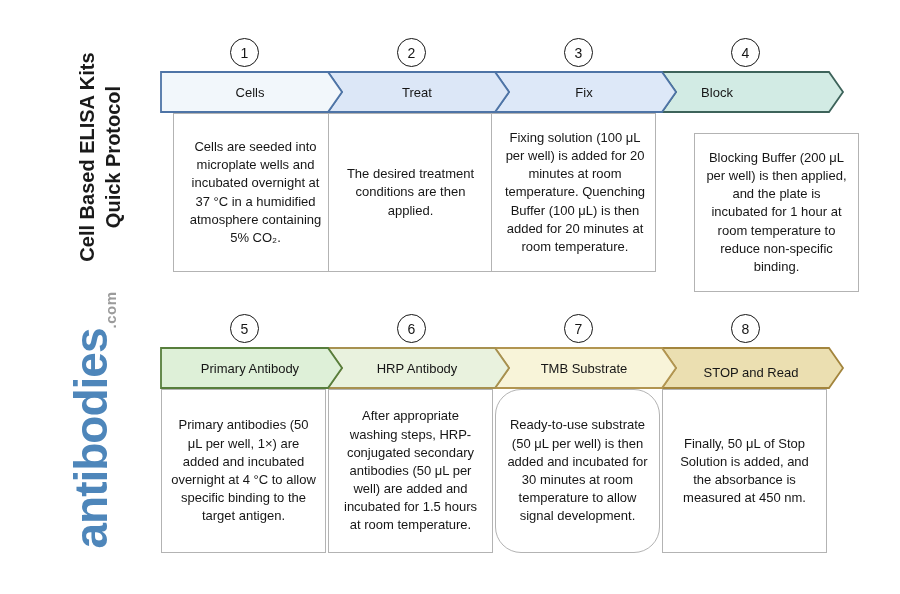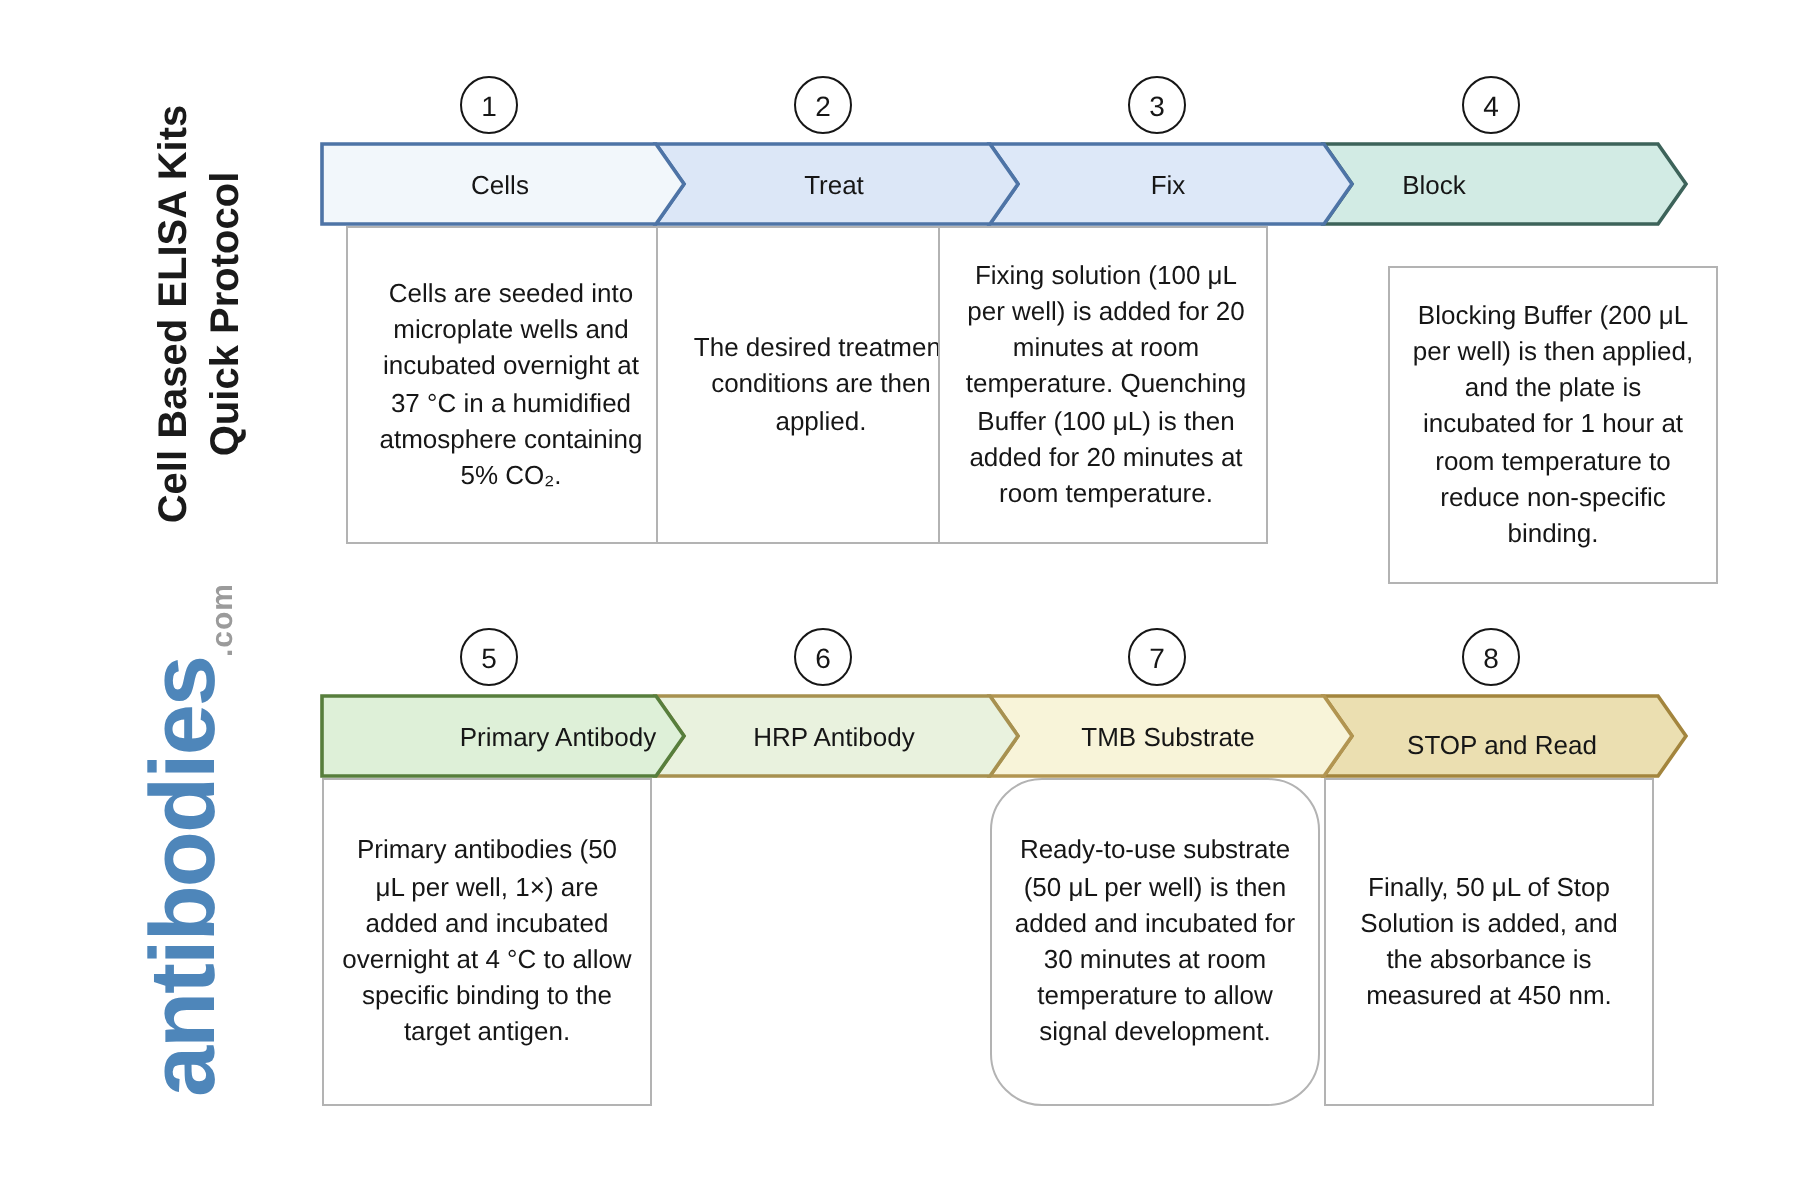--- a/index.html
+++ b/index.html
@@ -72,21 +72,21 @@
   <div class="chev-label" style="left:327px;top:72px;">Treat</div>
   <div class="chev-label" style="left:494px;top:72px;">Fix</div>
   <div class="chev-label" style="left:627px;top:72px;">Block</div>
 
   <div class="desc-box r1" style="left:173px;">
       <span>Cells are seeded into microplate wells and incubated overnight at 37 °C in a humidified atmosphere containing 5% CO₂.</span>
     </div>
   <div class="desc-box r1" style="left:328px;">
       <span>The desired treatment conditions are then applied.</span>
     </div>
-  <div class="desc-box r1" style="left:469px;padding-left:12px;">
+  <div class="desc-box r1" style="left:491px;padding-left:12px;">
       <span>Fixing solution (100 μL per well) is added for 20 minutes at room temperature. Quenching Buffer (100 μL) is then added for 20 minutes at room temperature.</span>
     </div>
   <div class="desc-box r1" style="left:694px;margin-top:20px;">
       <span>Blocking Buffer (200 μL per well) is then applied, and the plate is incubated for 1 hour at room temperature to reduce non-specific binding.</span>
     </div>
 
   <div class="circle" style="left:230px;top:314px;">
       <span>5</span>
     </div>
   <div class="circle" style="left:397px;top:314px;">
@@ -98,27 +98,30 @@
   <div class="circle" style="left:731px;top:314px;">
       <span>8</span>
     </div>
 
   <svg class="chev-svg" style="top:347px;" viewBox="0 0 690 42">
     <path stroke-width="1.8" d="M502,1 H669 L683,21 L669,41 H502 L516,21 Z" fill="#ebdfb1" stroke="#a3853d"></path>
     <path stroke-width="1.8" d="M335,1 H502 L516,21 L502,41 H335 L349,21 Z" fill="#f8f4d9" stroke="#b29551"></path>
     <path stroke-width="1.8" d="M168,1 H335 L349,21 L335,41 H168 L182,21 Z" fill="#e9f2de" stroke="#a79150"></path>
     <path stroke-width="1.8" d="M1,1 H168 L182,21 L168,41 H1 Z" fill="#def0d8" stroke="#577e3c"></path>
   </svg>
-  <div class="chev-label" style="left:160px;top:348px;margin-left:29px;">Primary Antibody</div>
+  <div class="chev-label" style="left:160px;top:348px;">Primary Antibody</div>
   <div class="chev-label" style="left:327px;top:348px;">HRP Antibody</div>
   <div class="chev-label" style="left:494px;top:348px;">TMB Substrate</div>
   <div class="chev-label" style="left:661px;top:352px;">STOP and Read</div>
 
   <div class="desc-box r2" style="left:161px;">
       <span>Primary antibodies (50 μL per well, 1×) are added and incubated overnight at 4 °C to allow specific binding to the target antigen.</span>
+    </div>
+  <div class="desc-box r2" style="left:328px;">
+      <span>After appropriate washing steps, HRP-conjugated secondary antibodies (50 μL per well) are added and incubated for 1.5 hours at room temperature.</span>
     </div>
   <div class="desc-box r2" style="left:495px;border-radius:26px;">
       <span>Ready-to-use substrate (50 μL per well) is then added and incubated for 30 minutes at room temperature to allow signal development.</span>
     </div>
   <div class="desc-box r2" style="left:662px;">
       <span>Finally, 50 μL of Stop Solution is added, and the absorbance is measured at 450 nm.</span>
     </div>
 
 </div>
 

